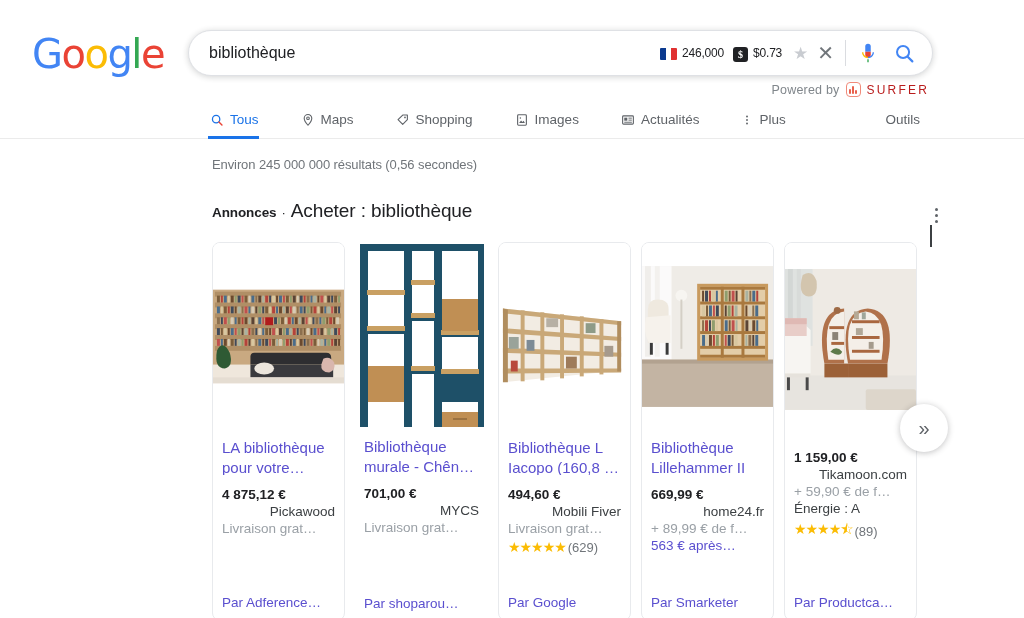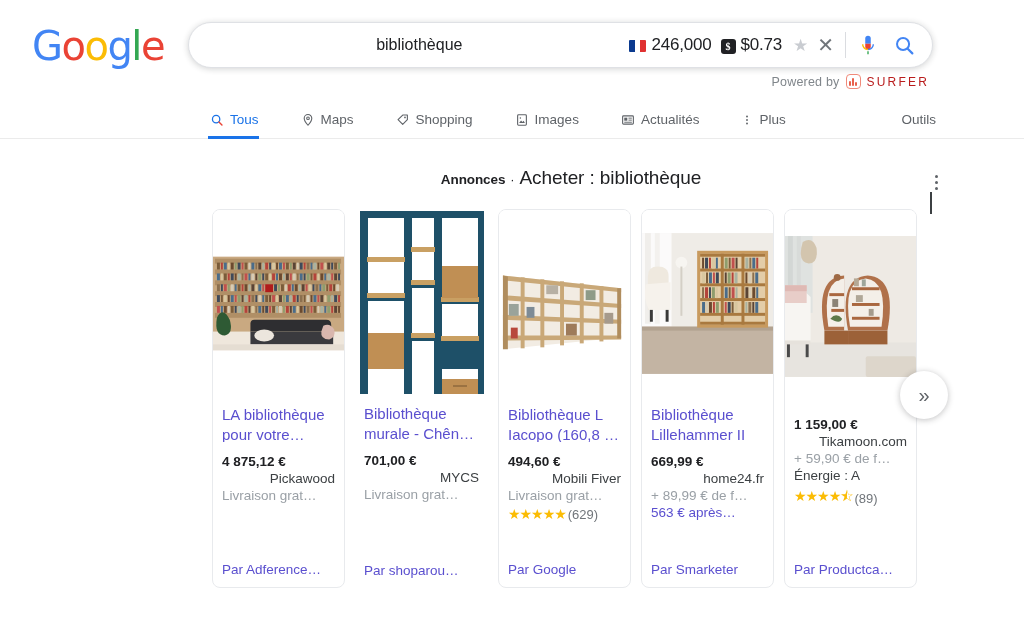--- a/index.html
+++ b/index.html
@@ -11,22 +11,21 @@
     font-family: "Liberation Sans", sans-serif;
     -webkit-font-smoothing: antialiased;
   }
 
   
   .header {
     position: relative;
     height: 95px;
     display: flex;
     align-items: flex-start;
-    padding-top: 16px;
-    text-align: center;
+    padding-top: 24px;
   }
 
   .logo {
     margin-left: 32px;
     margin-top: 10px;
     font-size: 40px;
     letter-spacing: -1.5px;
     font-family: "DejaVu Sans", sans-serif;
     font-weight: 400;
     line-height: 1;
@@ -71,21 +70,21 @@
   }
   .flag-fr {
     width: 17px; height: 12px;
     display: inline-block;
     border-radius: 1px;
     overflow: hidden;
     position: relative;
     top: 1px;
     background: linear-gradient(to right, #0b3a8f 0 34%, #ffffff 34% 67%, #e03131 67% 100%);
   }
-  .metric-val { font-size: 17px; color: #202124; letter-spacing: -.2px; }
+  .metric-val { font-size: 12px; color: #202124; letter-spacing: -.2px; }
   .badge-dollar {
     width: 15px; height: 15px;
     background: #202124;
     color: #fff;
     border-radius: 3px;
     font-size: 10px;
     font-weight: bold;
     display: inline-flex;
     align-items: center;
     justify-content: center;
@@ -152,21 +151,21 @@
   .tab.active::after {
     content: "";
     position: absolute;
     left: 0; right: 14px; bottom: -1px;
     height: 3px;
     background: #1a73e8;
   }
   .tab-icon { display: inline-flex; align-items: center; }
   .tools {
     position: absolute;
-    right: 88px;
+    right: 104px;
     bottom: 11px;
     font-size: 13.5px;
     color: #5f6368;
     cursor: pointer;
   }
 
   
   .content { padding-left: 212px; }
   .stats {
     font-size: 13px;
@@ -175,21 +174,20 @@
     letter-spacing: -.1px;
   }
 
   .ads-block { margin-top: 28px; position: relative; width: 718px; }
   .ads-head {
     display: flex;
     align-items: baseline;
     font-size: 19px;
     color: #202124;
     letter-spacing: -.1px;
-    justify-content: center;
   }
   .ads-label { font-size: 13.5px; font-weight: bold; color: #202124; }
   .ads-sep { font-size: 13px; color: #202124; margin: 0 5px; }
   .ads-title { font-size: 19px; color: #202124; font-weight: 400; }
   .kebab {
     position: absolute;
     right: -18px;
     top: 3px;
     width: 24px; height: 24px;
     display: flex; flex-direction: column;
@@ -436,20 +434,21 @@
       </span>
       <span>Plus</span>
     </div>
   </div>
 
   <div class="tools">Outils</div>
 </div>
 
 <div class="content">
 
+  <div class="stats">Environ 245 000 000 résultats (0,56 secondes)</div>
 
   <div class="ads-block">
 
     <div class="ads-head">
       <span class="ads-label">Annonces</span>
       <span class="ads-sep">·</span>
       <span class="ads-title">Acheter : bibliothèque</span>
       <div class="kebab">
           <i></i>
           <i></i>

